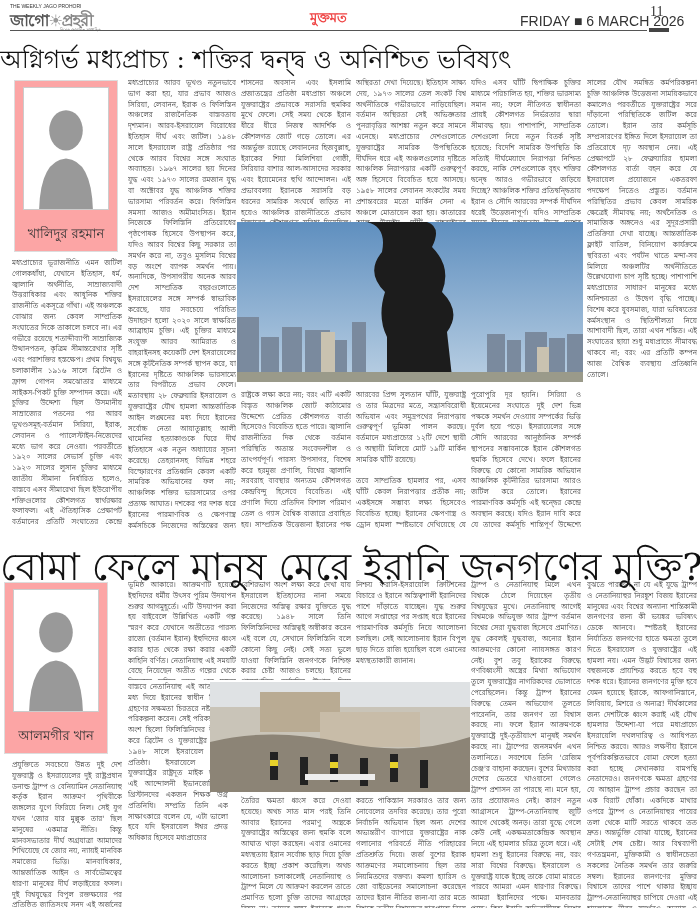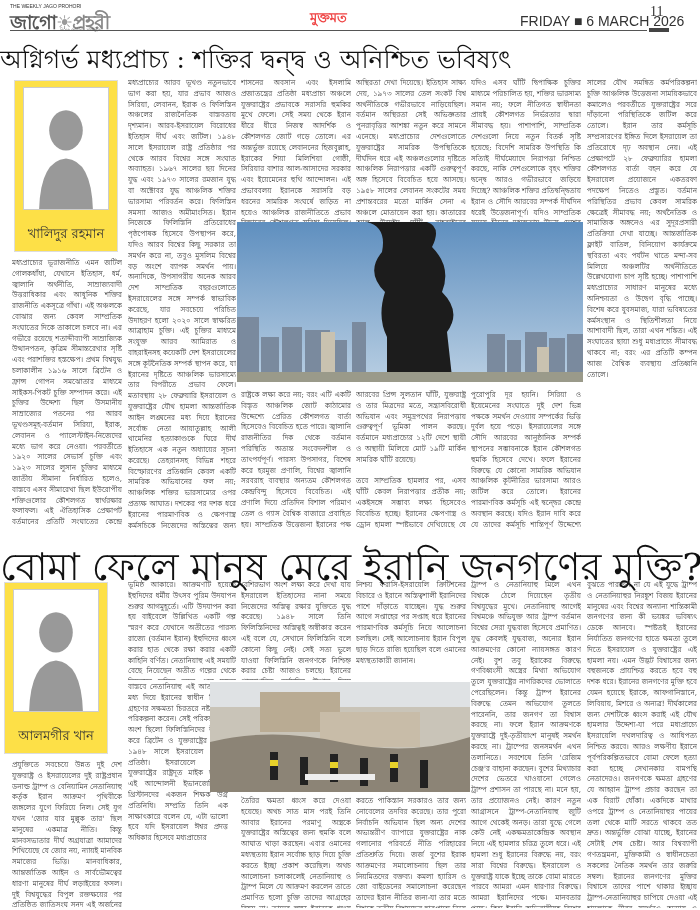--- a/index.html
+++ b/index.html
@@ -1,32 +1,32 @@
 <!DOCTYPE html>
 <html><head>
 <meta charset="utf-8">
 <style>
 *{box-sizing:border-box;margin:0;padding:0}
 body{width:700px;height:910px;background:#fff;font-family:"DejaVu Serif",serif;color:#222;overflow:hidden;position:relative}
 .hdr{position:absolute;left:0;top:0;width:700px;height:34px}
 .logo{position:absolute;left:10px;top:3px;width:95px;height:28px}
 .logo .tag{font-family:"Liberation Sans",sans-serif;font-size:5px;color:#333;position:absolute;top:0;left:0;white-space:nowrap}
-.logo .name{position:absolute;top:5px;left:0;font-size:19px;font-weight:bold;color:#555;letter-spacing:-1px;white-space:nowrap}
+.logo .name{position:absolute;top:5px;left:0;font-size:16px;font-weight:bold;color:#555;letter-spacing:-1px;white-space:nowrap}
 .logo .name b{color:#999}
 .logo .sub{position:absolute;top:24px;left:50px;font-size:4px;color:#444;white-space:nowrap}
 .section{position:absolute;left:310px;top:8px;font-size:13px;font-weight:bold;color:#ef4444}
 .date{position:absolute;left:520px;top:13px;font-family:"Liberation Sans",sans-serif;font-size:14px;color:#333;white-space:nowrap}
 .pageno{position:absolute;left:650px;top:4px;font-family:"Liberation Serif",serif;font-size:14px;color:#333}
 .hline{position:absolute;left:10px;top:30px;width:637px;height:1px;background:#555}
 .hblock{position:absolute;left:649px;top:28px;width:20px;height:4px;background:#444}
 .headline{position:absolute;left:0;width:600px;text-align:left;font-weight:normal;color:#111;white-space:nowrap}
 .h1{top:40px;font-size:25px}
 .h2{top:537px;font-size:38px}
 .col{position:absolute;font-size:7.2px;line-height:10.8px;color:#333;text-align:justify;overflow:hidden}
-.author{position:absolute;background:#fde047;border:1px solid #ddd}
+.author{position:absolute;background:#fca5a5;border:1px solid #ddd}
 .author .ph{position:absolute;left:8px;top:6px;right:8px;height:123px;background:#fff;border:1px solid #ccc}
 .author .ph svg{width:100%;height:100%}
 .author .nm{position:absolute;left:0;right:0;bottom:6px;text-align:center;font-size:13px;color:#333}
 .img{position:absolute;overflow:hidden}
 </style>
 </head>
 <body>
 
 <div class="hdr">
   <div class="logo">

